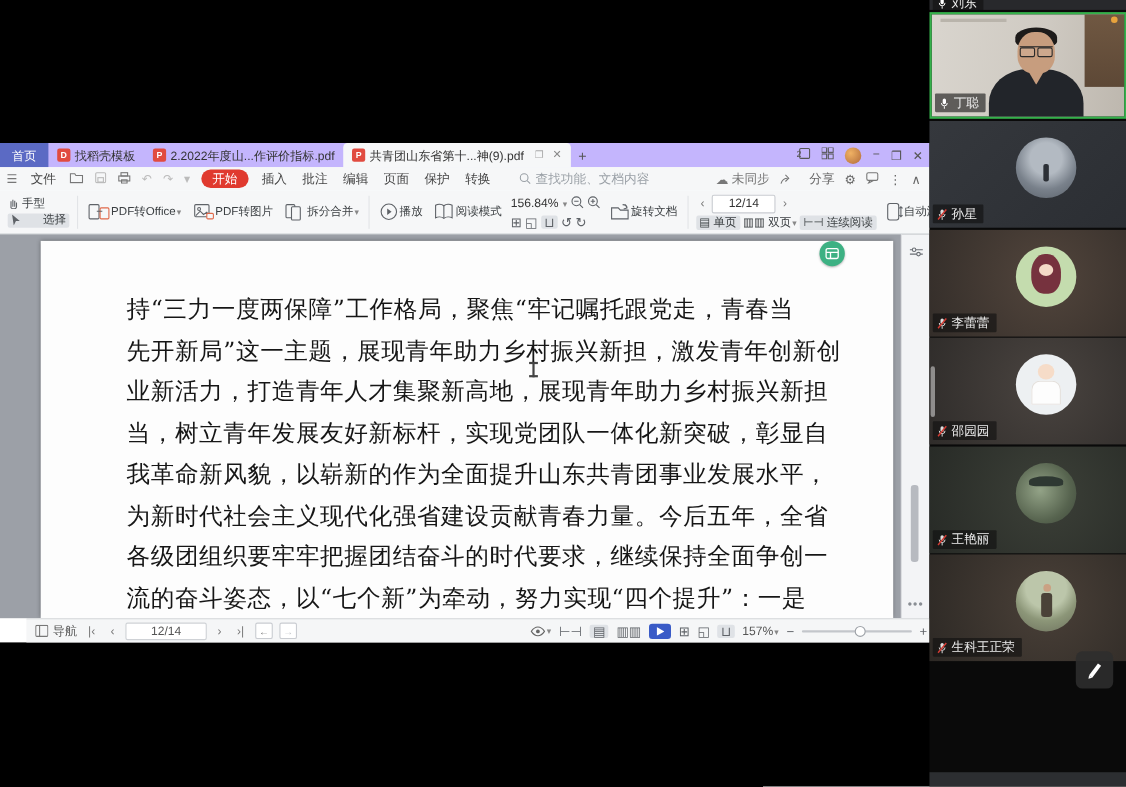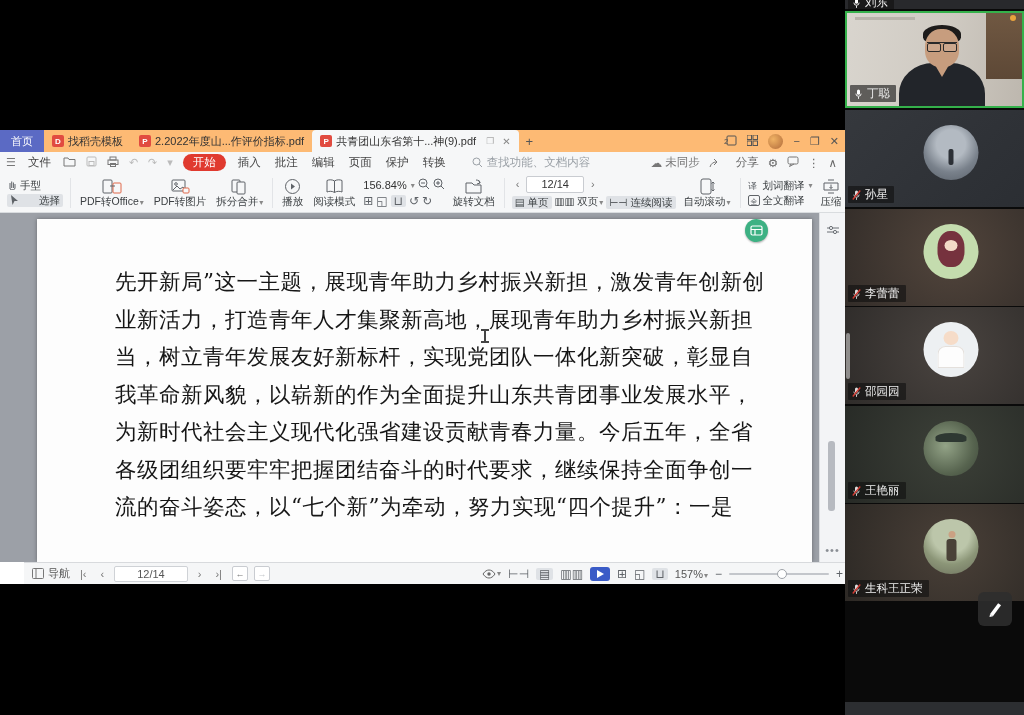--- a/index.html
+++ b/index.html
@@ -2,21 +2,21 @@
 <html><head>
 <meta charset="utf-8">
 <style>
   html,body{margin:0;padding:0;}
   body{width:1024px;height:715px;position:relative;background:#000;overflow:hidden;
        font-family:"Liberation Sans","DejaVu Sans",sans-serif;-webkit-font-smoothing:antialiased;}
   .abs{position:absolute;}
   
   #wps{left:0;top:130px;width:845px;height:454px;background:#fff;}
   
-  #tabbar{left:0;top:0;width:845px;height:22px;background:#fdba74;display:flex;align-items:stretch;font-size:11px;color:#333;}
+  #tabbar{left:0;top:0;width:845px;height:22px;background:#c4b5fd;display:flex;align-items:stretch;font-size:11px;color:#333;}
   .tab{display:flex;align-items:center;gap:4px;padding:0 8px;white-space:nowrap;}
   .tab-home{background:#5b6ac4;color:#fff;width:28px;justify-content:center;}
   .tab-active{background:#f6f7f8;border-radius:4px 4px 0 0;}
   .tabicon{width:12px;height:12px;border-radius:2px;display:inline-flex;align-items:center;justify-content:center;color:#fff;font-size:8px;font-weight:bold;flex:none;}
   .ti-docer{background:#e14b40;}
   .ti-pdf{background:#e14b40;}
   .tab .closex{color:#888;font-size:10px;margin-left:4px;}
   .tab .pin{color:#aaa;font-size:9px;margin-left:6px;}
   .tab-plus{display:flex;align-items:center;padding:0 7px;color:#555;font-size:13px;}
   #tab-controls{margin-left:auto;display:flex;align-items:center;gap:10px;padding-right:6px;color:#555;}
@@ -26,21 +26,21 @@
   #menubar{left:0;top:22px;width:845px;height:21px;background:#f6f7f8;display:flex;align-items:center;font-size:11.5px;color:#444;gap:10px;padding-left:6px;box-sizing:border-box;}
   .micon{color:#777;font-size:11px;}
   .micon.dim{color:#bbb;}
   .menu-item{padding:0 2px;}
   .start-pill{background:#e03a2f;color:#fff;border-radius:9px;padding:1px 10px;font-size:11.5px;}
   #menu-search{display:flex;align-items:center;gap:4px;color:#9aa0a6;margin-left:14px;}
   #menu-right{margin-left:auto;display:flex;align-items:center;gap:9px;padding-right:8px;color:#666;}
   
   #toolbar{left:0;top:43px;width:845px;height:40px;background:#f6f7f8;border-bottom:1px solid #d9dcdf;display:flex;align-items:center;box-sizing:border-box;padding:0 4px;font-size:10.5px;color:#3c4043;}
   .sep{width:1px;height:30px;background:#e2e4e7;margin:0 4px;flex:none;}
-  .tbig{display:flex;flex-direction:column;align-items:center;justify-content:center;gap:1px;padding:1px 5px;flex:none;line-height:11px;}
+  .tbig{display:flex;flex-direction:row;align-items:center;justify-content:center;gap:1px;padding:1px 5px;flex:none;line-height:11px;}
   .tbig svg{display:block;}
   .tcol{display:flex;flex-direction:column;justify-content:center;gap:2px;flex:none;padding:0 3px;}
   .trow-sm{display:flex;align-items:center;gap:3px;line-height:13px;}
   .selbg{background:#dfe2e6;border-radius:2px;padding:0 3px;gap:20px;}
   .caret{font-size:8px;color:#888;margin-left:1px;}
   .glyph{color:#5f6368;font-size:12px;line-height:12px;}
   .zoomtxt{font-size:11px;color:#333;}
   .pagebox{border:1px solid #c9ccd1;background:#fff;border-radius:2px;font-size:11px;padding:0 14px;line-height:15px;color:#333;}
   .navarrow{color:#777;font-size:11px;padding:0 4px;}
   
@@ -369,20 +369,21 @@
           <circle cx="7" cy="7" r="5.5" fill="none" stroke="#5f6368"></circle>
           <line x1="11" y1="11" x2="15.5" y2="15.5" stroke="#5f6368"></line>
         </svg>
       <span>查找替换</span>
     </div>
   </div>
 
   <div id="docarea" class="abs">
     <div id="page" class="abs">
       <div id="doctext" class="abs">
+        <div class="dline">持“三力一度两保障”工作格局，聚焦“牢记嘱托跟党走，青春当</div>
         <div class="dline">先开新局”这一主题，展现青年助力乡村振兴新担，激发青年创新创</div>
         <div class="dline">业新活力，打造青年人才集聚新高地，展现青年助力乡村振兴新担</div>
         <div class="dline">当，树立青年发展友好新标杆，实现党团队一体化新突破，彰显自</div>
         <div class="dline">我革命新风貌，以崭新的作为全面提升山东共青团事业发展水平，</div>
         <div class="dline">为新时代社会主义现代化强省建设贡献青春力量。今后五年，全省</div>
         <div class="dline">各级团组织要牢牢把握团结奋斗的时代要求，继续保持全面争创一</div>
         <div class="dline">流的奋斗姿态，以“七个新”为牵动，努力实现“四个提升”：一是</div>
       </div>
       <div id="ibeam" class="abs"></div>
     </div>

